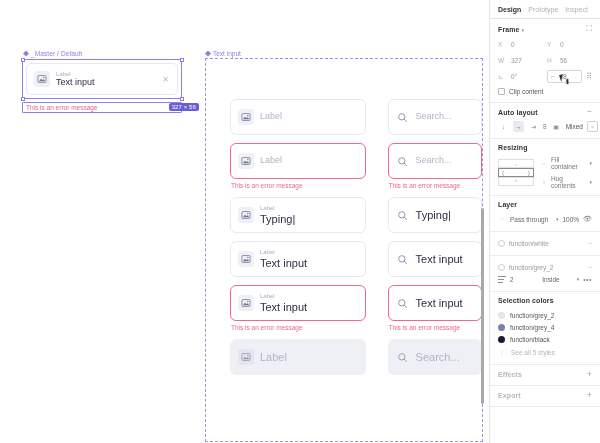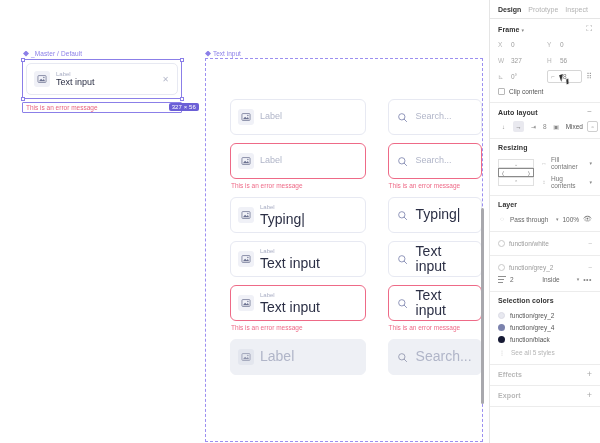--- a/index.html
+++ b/index.html
@@ -98,21 +98,21 @@
   .inp {
     display:flex; align-items:center;
     border:1px solid #e7e9f2; border-radius:6px;
     background:#fff; height:36px; padding:0 8px 0 7px;
   }
   .inp.error  { border:1.5px solid #ee6a87; }
   .inp.disabled { border:1px solid #eef0f5; background:#eef0f5; }
   .inp.plain  { border:1px solid #e7e9f2; }
   .inp .txtcol { flex:1; margin-left:6px; line-height:1.1; }
   .ph { font-size:9px; color:#b0b5c8; }
-  .val { font-size:14px; color:#2b2f45; }
+  .val { font-size:11px; color:#2b2f45; }
   .val.dim { color:#b0b5c8; }
   .errmsg { font-size:6.5px; color:#ee6a87; margin-top:3px; margin-left:1px; }
 
   
   .img-ico {
     width:16px;height:16px;flex:0 0 auto;border-radius:3px;
     background:#f0f1f7;display:flex;align-items:center;justify-content:center;
   }
   .img-ico.dis { background:#e3e6ee; }
   .srch {

